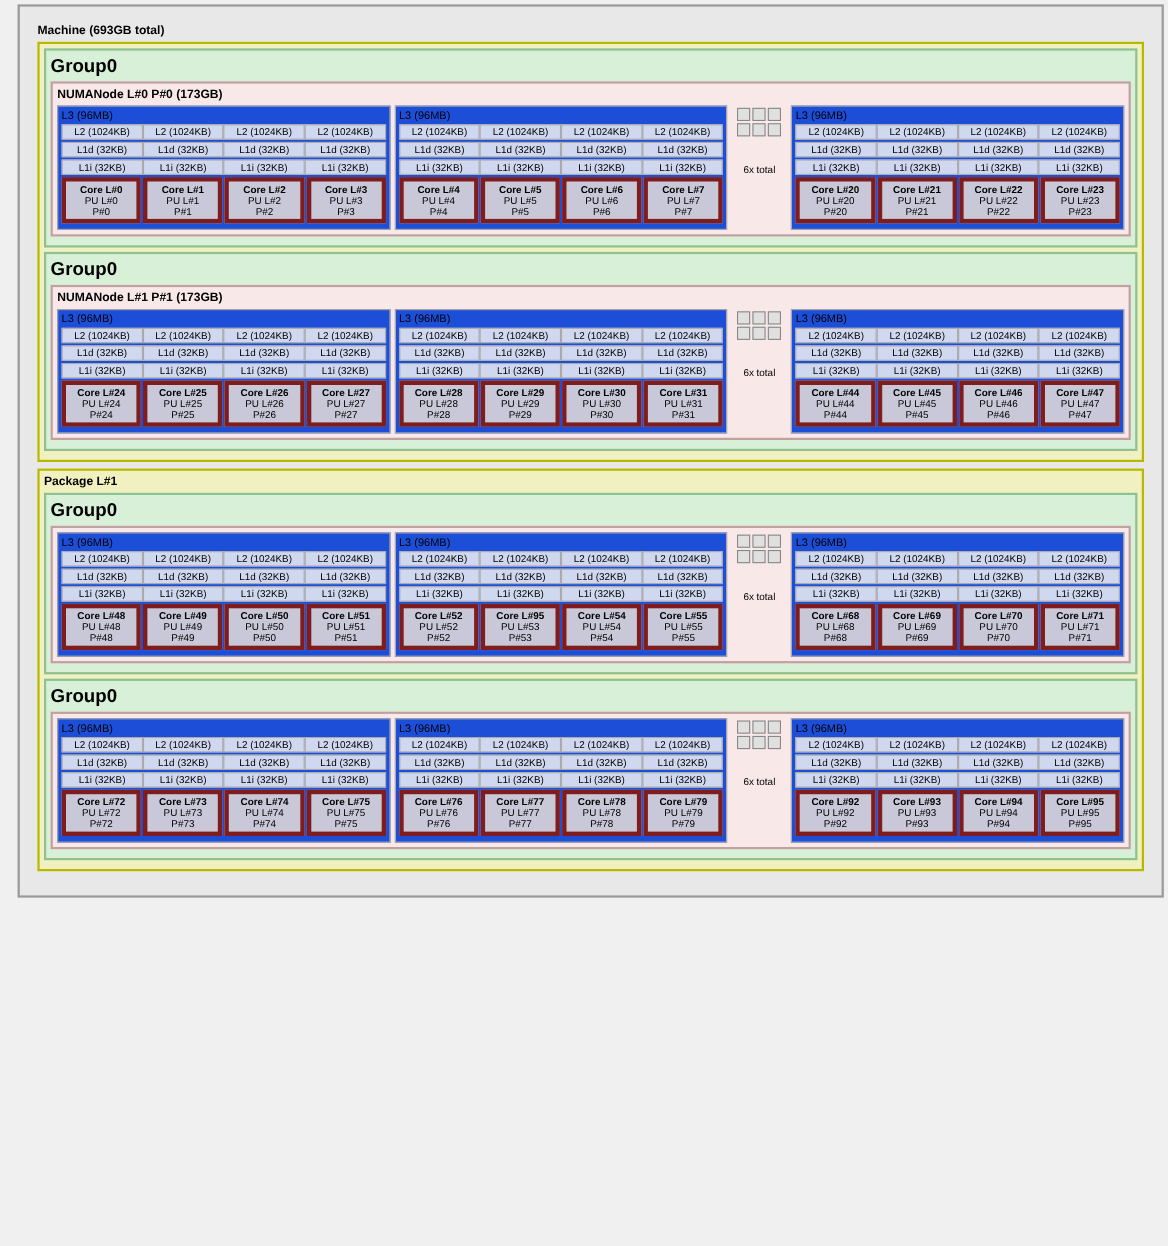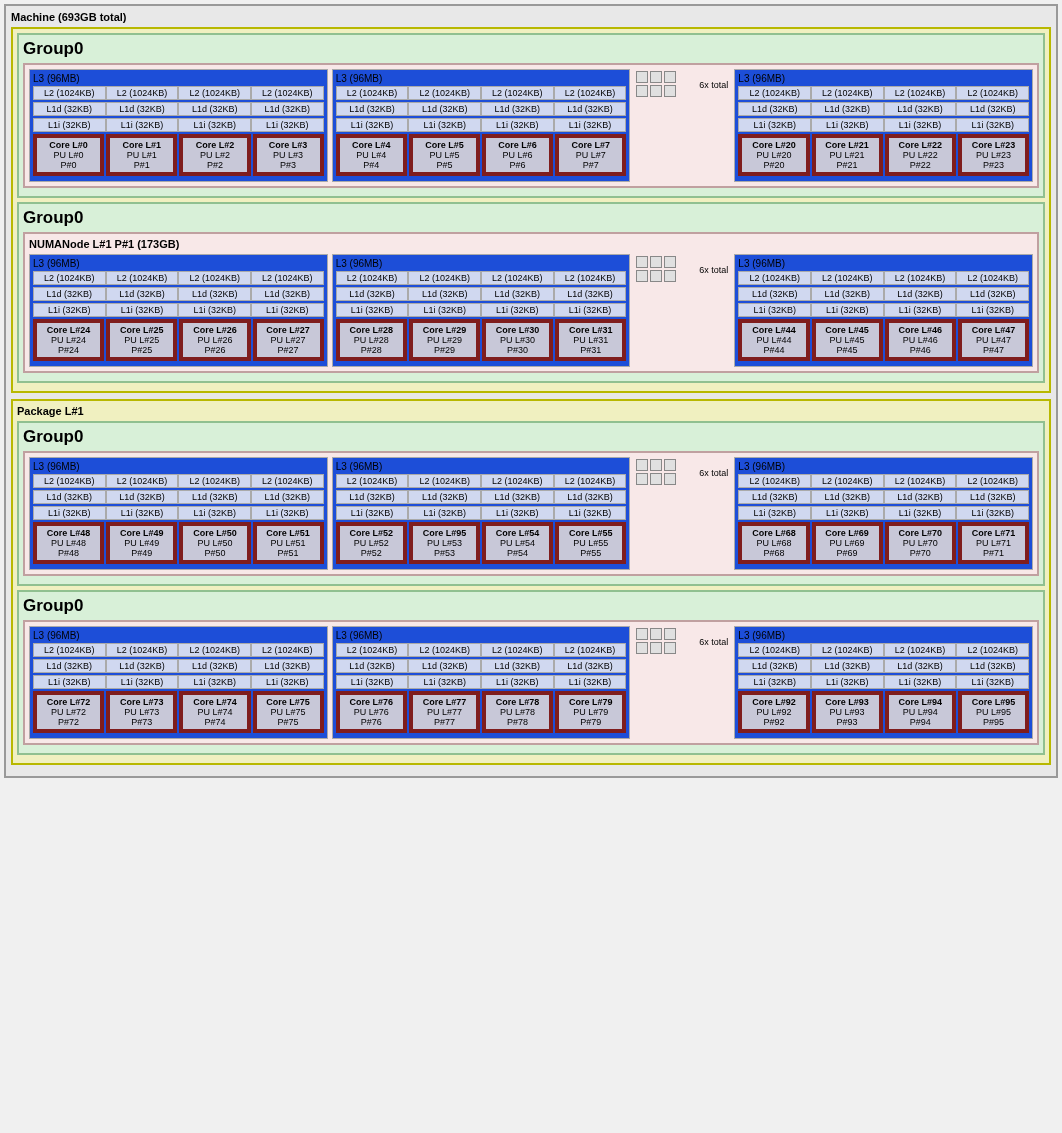--- a/index.html
+++ b/index.html
@@ -5,21 +5,22 @@
     * { box-sizing: border-box; margin: 0; padding: 0; }
     body {
       font-family: Arial, sans-serif;
       font-size: 10px;
       background: #f0f0f0;
       padding: 4px;
     }
     .machine {
       border: 2px solid #999;
       background: #e8e8e8;
-      padding: 5px;
+      padding: 16px;
+      margin-left: 12px;
     }
     .machine-title {
       font-size: 11px;
       font-weight: bold;
       margin-bottom: 4px;
     }
     .package {
       border: 2px solid #b8b800;
       background: #f0f0c0;
       margin-bottom: 6px;
@@ -97,21 +98,21 @@
     }
     .core-label {
       font-weight: bold;
       font-size: 9px;
     }
     .pu-label {
       font-size: 9px;
     }
     .middle-section {
       display: flex;
-      flex-direction: row;
+      flex-direction: column;
       align-items: center;
       justify-content: flex-start;
       padding: 2px;
       min-width: 50px;
       gap: 23px;
     }
     .six-boxes {
       display: grid;
       grid-template-columns: repeat(3, 12px);
       grid-template-rows: repeat(2, 12px);
@@ -133,20 +134,21 @@
 <body>
 
 <div class="machine">
   <div class="machine-title">Machine (693GB total)</div>
 
   <div class="package">
 
     <div class="group">
       <div class="group-title">Group0</div>
       <div class="numa-node">
+        <div class="numa-title">NUMANode L#0 P#0 (173GB)</div>
         <div class="numa-row">
 
           <div class="l3-group">
             <div class="l3-title">L3 (96MB)</div>
             <div class="cache-row">
               <div class="cache-box">L2 (1024KB)</div>
               <div class="cache-box">L2 (1024KB)</div>
               <div class="cache-box">L2 (1024KB)</div>
               <div class="cache-box">L2 (1024KB)</div>
             </div>

